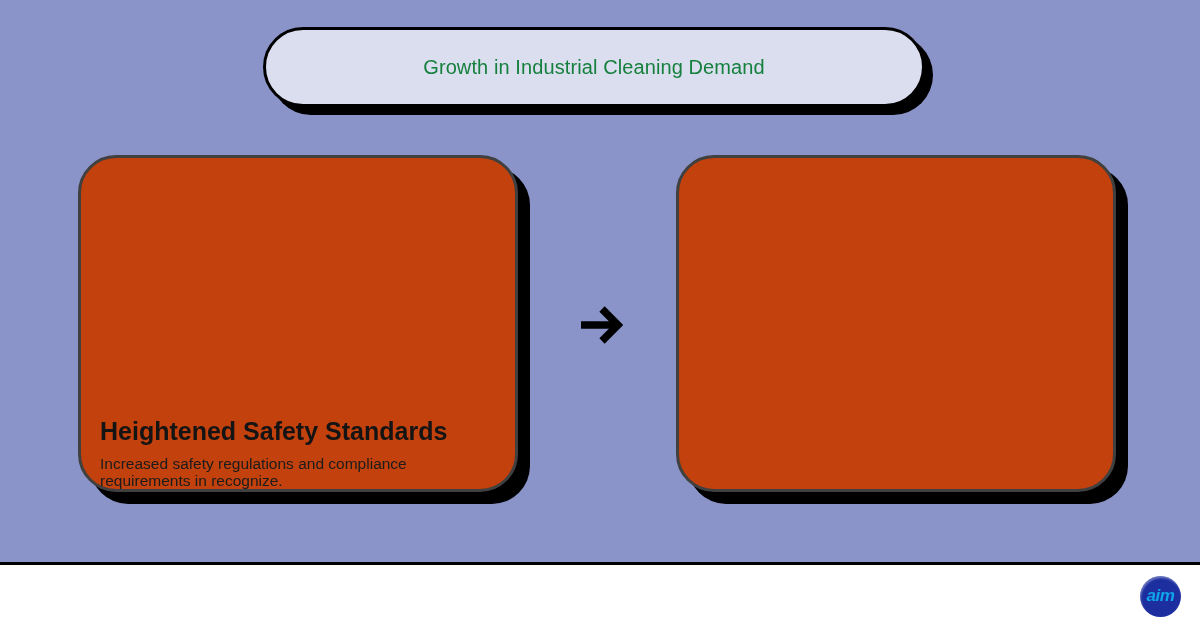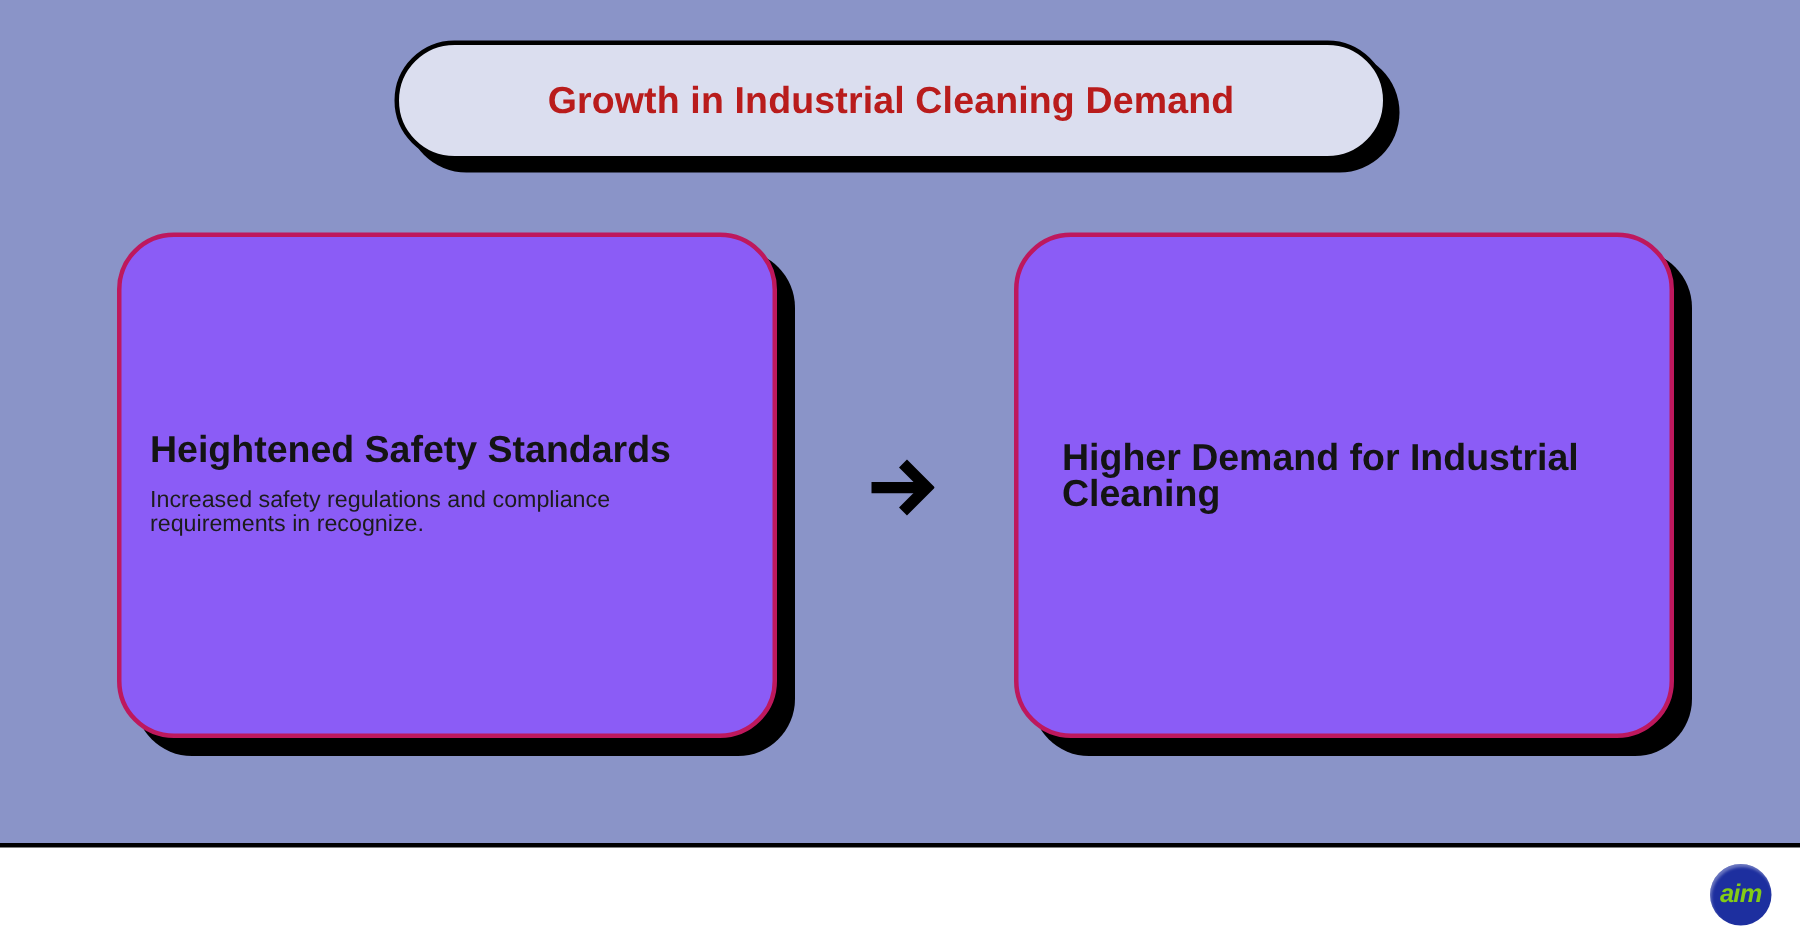--- a/index.html
+++ b/index.html
@@ -26,41 +26,41 @@
     height: 74px;
     background: #dbdeef;
     border: 3px solid #000;
     border-radius: 42px;
     box-shadow: 8px 8px 0 #000;
     display: flex;
     align-items: center;
     justify-content: center;
   }
   .title-pill .title-text {
-    font-size: 25px;
-    font-weight: bold;
+    font-size: 20px;
+    font-weight: normal;
     letter-spacing: 0.1px;
-    color: #b91c1c;
+    color: #15803d;
     white-space: nowrap;
   }
 
   
   .card {
     position: absolute;
     top: 155px;
     width: 440px;
     height: 337px;
     box-sizing: border-box;
-    background: #8b5cf6;
-    border: 3px solid #be185d;
+    background: #c2410c;
+    border: 3px solid #404040;
     border-radius: 38px;
     box-shadow: 12px 12px 0 #000;
     display: flex;
     flex-direction: column;
-    justify-content: center;
+    justify-content: flex-end;
   }
   .card--left  { left: 78px;  padding: 0 34px 0 19px; }
   .card--right { left: 676px; padding: 0 10px 0 29px; }
 
   .card-heading {
     margin: 0 0 13px 0;
     font-size: 25px;
     font-weight: bold;
     line-height: 0.98;
     color: #141414;
@@ -101,21 +101,21 @@
     width: 41px;
     height: 41px;
     border-radius: 50%;
     background: #1d2f9f;
     box-shadow: inset 1px 2px 2px rgba(255,255,255,0.35);
     display: flex;
     align-items: center;
     justify-content: center;
   }
   .logo-text {
-    color: #84cc16;
+    color: #0ea5e9;
     font-size: 17px;
     font-weight: bold;
     font-style: italic;
     letter-spacing: -0.5px;
     transform: translateY(-1px);
   }
 </style>
 </head>
 <body>
 
@@ -130,22 +130,20 @@
     <p class="card-body">Increased safety regulations and compliance
 requirements in recognize.</p>
   </div>
 
   <svg class="connector-arrow" viewBox="0 0 46 46">
     <path d="M4 23 H38" stroke="#000" stroke-width="7.5" fill="none"></path>
     <path d="M25 7 L41 23 L25 39" stroke="#000" stroke-width="7.5" fill="none" stroke-linejoin="miter"></path>
   </svg>
 
   <div class="card card--right">
-    <h2 class="card-heading">Higher Demand for Industrial
-Cleaning</h2>
   </div>
 
   <div class="footer-bar">
     <div class="logo-circle">
       <span class="logo-text">aim</span>
     </div>
   </div>
 
 </div>
 

